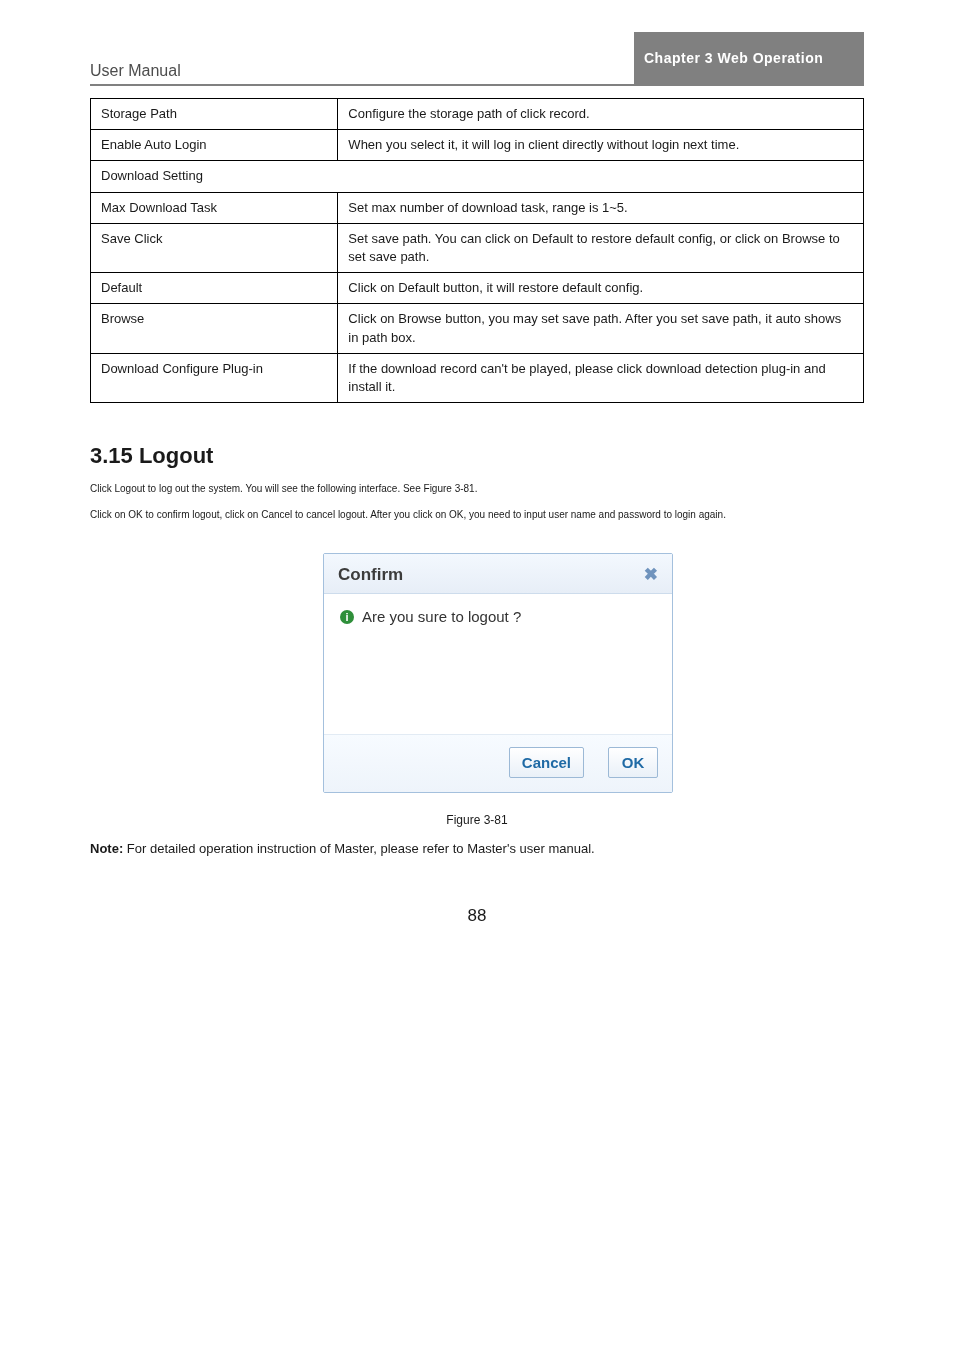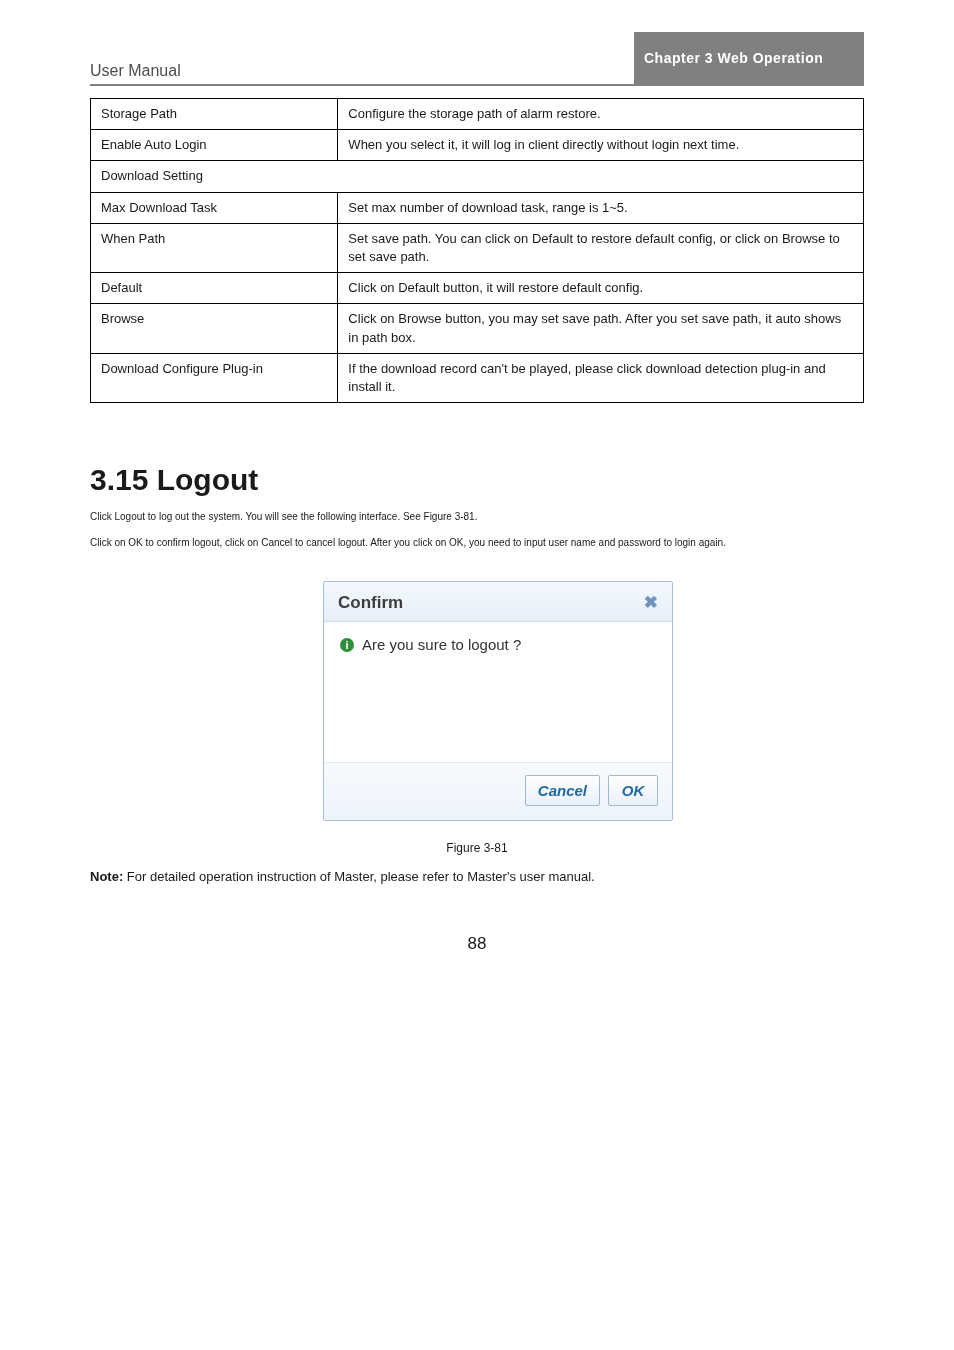--- a/index.html
+++ b/index.html
@@ -57,23 +57,23 @@
   table.spec td.label {
     width: 32%;
     font-weight: 400;
     border-radius: 9px;
   }
   table.spec td.section {
     font-weight: 400;
     margin-top: 34px;
   }
   .section-heading {
-    font-size: 30px;
-    font-weight: bold;
-    margin-top: 60px;
+    font-size: 22px;
+    font-weight: bold;
+    margin-top: 40px;
     margin-bottom: 12px;
   }
   .body-text {
     font-size: 10px;
     line-height: 1.6;
     margin: 10px 0;
     text-align: justify;
   }
   .dialog-wrap {
     display: flex;
@@ -127,24 +127,23 @@
     display: flex;
     align-items: center;
     justify-content: center;
     margin-top: 2px;
     font-style: normal;
   }
   .dialog-footer {
     padding: 12px 14px 14px 14px;
     display: flex;
     justify-content: flex-end;
-    gap: 8px;
+    gap: 24px;
     background: linear-gradient(#f7fbff, #eef4fb);
     border-top: 1px solid #e2ebf4;
-    font-style: italic;
   }
   .dlg-btn {
     border: 1px solid #9cb9d6;
     background: linear-gradient(#ffffff, #e9f0f8);
     color: #1f6aa5;
     font-weight: bold;
     font-size: 15px;
     padding: 6px 12px;
     border-radius: 2px;
     cursor: pointer;
@@ -173,35 +172,35 @@
 
   <div class="header-line">
     <span class="header-text">User Manual</span>
     <span class="chapter-box">Chapter 3 Web Operation</span>
   </div>
 
   <table class="spec">
     <tbody id="spec-body">
         <tr>
           <td class="label">Storage Path</td>
-          <td>Configure the storage path of alarm restore.</td>
+          <td>Configure the storage path of click record.</td>
         </tr>
         <tr>
           <td class="label">Enable Auto Login</td>
           <td>When you select it, it will log in client directly without login next time.</td>
         </tr>
         <tr>
           <td colspan="2" class="section">Download Setting</td>
         </tr>
         <tr>
           <td class="label">Max Download Task</td>
           <td>Set max number of download task, range is 1~5.</td>
         </tr>
         <tr>
-          <td class="label">When Path</td>
+          <td class="label">Save Click</td>
           <td>Set save path. You can click on Default to restore default config, or click on Browse to set save path.</td>
         </tr>
         <tr>
           <td class="label">Default</td>
           <td>Click on Default button, it will restore default config.</td>
         </tr>
         <tr>
           <td class="label">Browse</td>
           <td>Click on Browse button, you may set save path. After you set save path, it auto shows in path box.</td>
         </tr>

